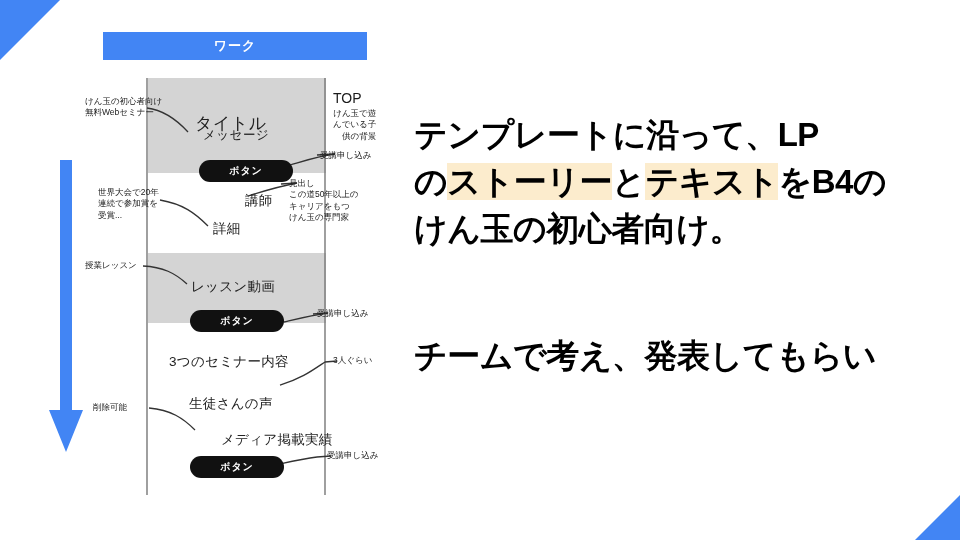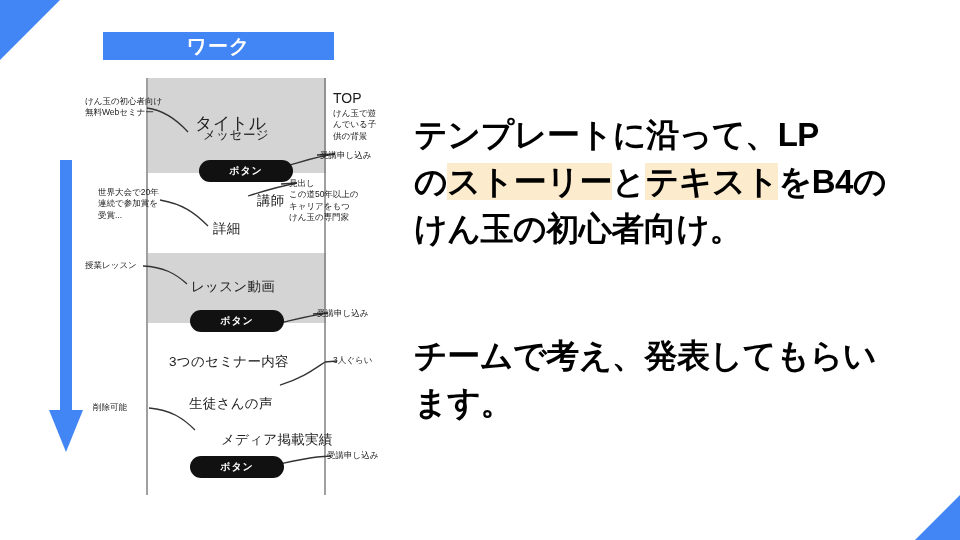--- a/index.html
+++ b/index.html
@@ -36,25 +36,25 @@
     width: 0; height: 0;
     border-bottom: 45px solid #4285f4;
     border-left: 45px solid transparent;
   }
 
   
   .header-chip {
     position: absolute;
     left: 103px;
     top: 32px;
-    width: 231px;
+    width: 264px;
     height: 28px;
     background: #4285f4;
     color: #ffffff;
-    font-size: 20px;
+    font-size: 13px;
     font-weight: bold;
     letter-spacing: 1px;
     display: flex;
     align-items: center;
     justify-content: center;
   }
 
   
   .note {
     position: absolute;
@@ -202,39 +202,39 @@
 
     <div class="wire-label" style="left:0px; top:26px;">けん玉の初心者向け
 無料Webセミナー</div>
     <div class="wire-label" style="left:13px; top:117px;">世界大会で20年
 連続で参加賞を
 受賞...</div>
     <div class="wire-label" style="left:0px; top:190px;">授業レッスン</div>
     <div class="wire-label" style="left:8px; top:332px;">削除可能</div>
 
     <div class="wire-top-title" style="left:248px; top:20px;">TOP</div>
-    <div class="wire-label" style="left:248px; top:38px;">けん玉で遊
+    <div class="wire-label" style="left:248px; top:38px;text-align:right;">けん玉で遊
 んでいる子
 供の背景</div>
     <div class="wire-label" style="left:235px; top:80px;">受講申し込み</div>
     <div class="wire-label" style="left:204px; top:108px;">見出し
 この道50年以上の
 キャリアをもつ
 けん玉の専門家</div>
     <div class="wire-label" style="left:232px; top:238px;">受講申し込み</div>
     <div class="wire-label" style="left:248px; top:285px;">3人ぐらい</div>
     <div class="wire-label" style="left:242px; top:380px;">受講申し込み</div>
 
     <div class="wire-heading" style="left:110px; top:42px;">タイトル</div>
     <div class="wire-sub" style="left:118px; top:57px;">メッセージ</div>
     <div class="pill" style="left:114px; top:90px; width:94px; height:22px;">
       <span>ボタン</span>
     </div>
 
-    <div class="wire-body" style="left:132px; top:122px;padding-left:40px;">講師</div>
+    <div class="wire-body" style="left:120px; top:122px;padding-left:40px;">講師</div>
     <div class="wire-body" style="left:128px; top:150px;">詳細</div>
 
     <div class="wire-body" style="left:106px; top:208px;">レッスン動画</div>
     <div class="pill" style="left:105px; top:240px; width:94px; height:22px;">
       <span>ボタン</span>
     </div>
 
     <div class="wire-body" style="left:84px; top:283px;">3つのセミナー内容</div>
     <div class="wire-body" style="left:104px; top:325px;">生徒さんの声</div>
     <div class="wire-body" style="left:88px; top:361px;margin-left:48px;">メディア掲載実績</div>
@@ -244,16 +244,15 @@
   </div>
 
   <div class="maintext">
     <span>テンプレートに沿って、LP</span><br>
     <span>の</span><span class="hl">ストーリー</span><span>と</span><span class="hl">テキスト</span><span>をB4の</span><br>
     <span>けん玉の初心者向け。</span>
   </div>
 
   <div class="maintext2">
     <span>チームで考え、発表してもらい</span><br>
-    <span>ます。</span>
   </div>
 
 </div>
 
 </body></html>

